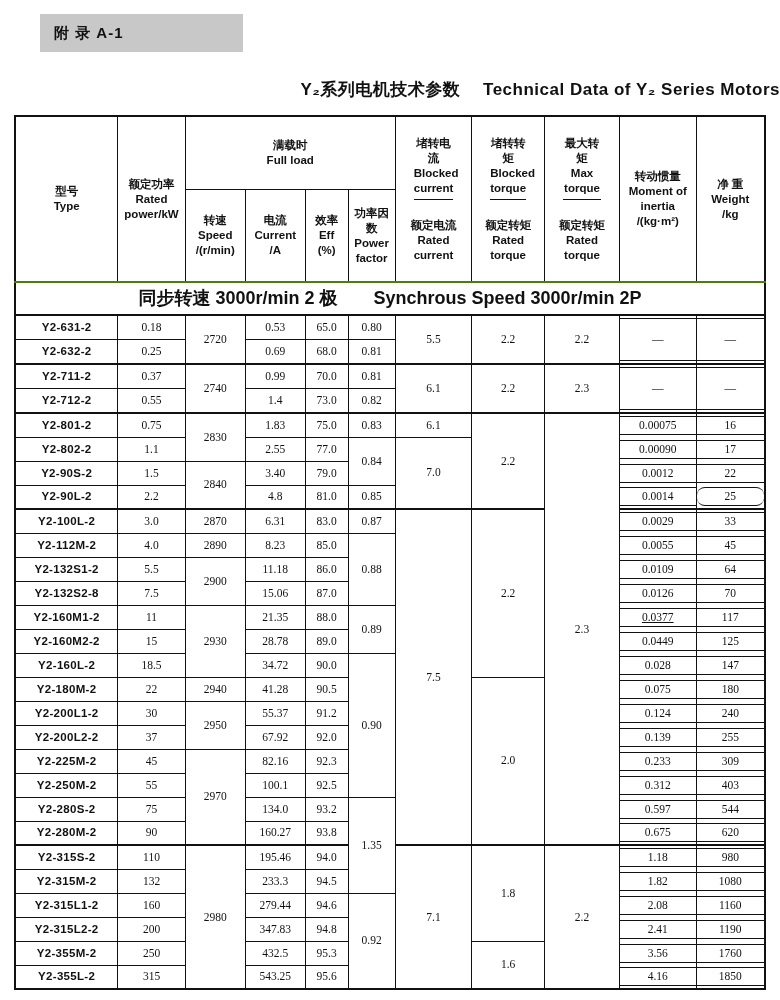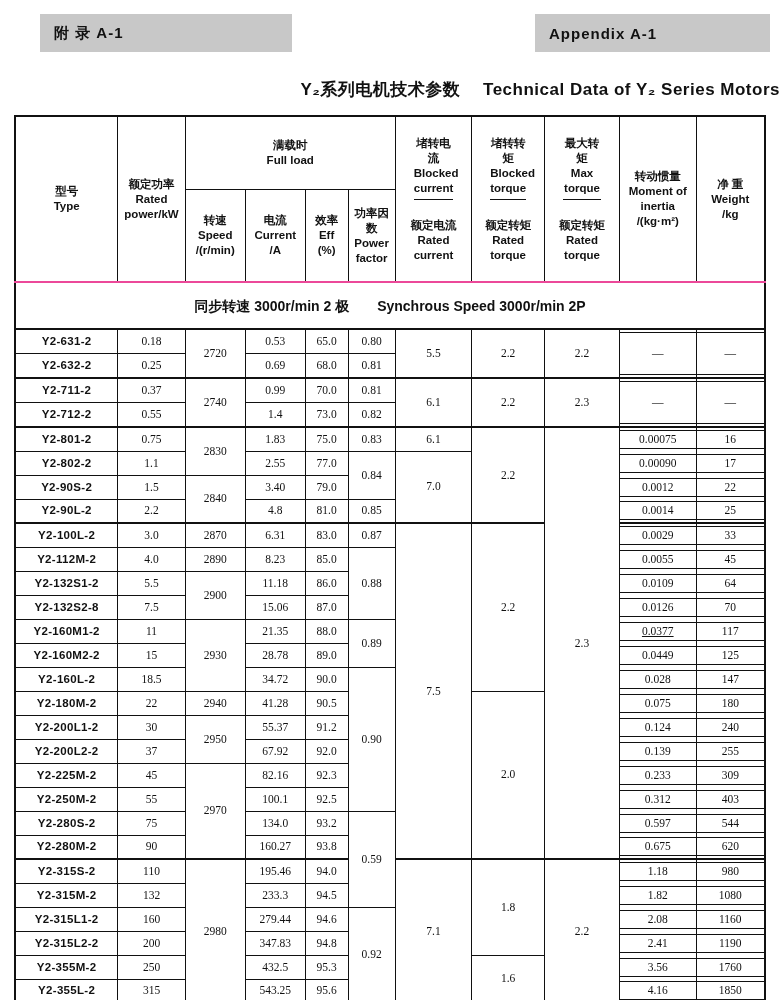--- a/index.html
+++ b/index.html
@@ -14,21 +14,21 @@
 
   
   .badges { position: relative; height: 52px; }
   .badge {
     position: absolute; top: 14px; height: 38px;
     background: #c8c8c8;
     display: flex; align-items: center;
     padding-left: 14px;
     font-weight: bold; font-size: 15px; letter-spacing: 1px;
   }
-  .badge-left  { left: 40px;  width: 252px; }
+  .badge-left  { left: 40px;  width: 203px; }
   .badge-right { left: 535px; width: 235px; }
 
   
   .title {
     margin: 26px 0 14px 0;
     text-align: right;
     font-size: 17px; font-weight: bold;
     letter-spacing: 0.5px;
     white-space: pre;
   }
@@ -60,23 +60,23 @@
   
   th.frac { padding: 0; }
   th.frac .frac-top {
     border-bottom: 1px solid #111;
     margin: 0 18px; padding: 4px 0 3px 0;
   }
   th.frac .frac-bottom { padding: 3px 0 4px 0; }
 
   
   tr.section th {
-    height: 47px;
-    font-size: 14px; font-weight: bold;
-    border-top: 2px solid #ec4899;
+    height: 33px;
+    font-size: 18px; font-weight: bold;
+    border-top: 2px solid #4d7c0f;
     border-bottom: 2px solid #111;
     white-space: pre;
   }
 
   tbody tr { height: 24px; }
   tbody td {
     font-family: "Liberation Serif", serif;
     font-size: 11.5px;
     line-height: 1;
   }
@@ -99,21 +99,20 @@
     min-height: 19px;
   }
 </style>
 </head>
 <body>
 
 <div class="page">
 
   <div class="badges">
     <div class="badge badge-left">附 录 A-1</div>
-    <div class="badge badge-right">Appendix A-1</div>
   </div>
 
   <div class="title">Y₂系列电机技术参数　 Technical Data of Y₂ Series Motors</div>
 
   <table>
     <colgroup>
       <col style="width:13.7%">
         <col style="width:9.0%">
         <col style="width:8.0%">
       <col style="width:8.0%">
@@ -280,21 +279,21 @@
         <tr>
           <td class="col-type">Y2-90L-2</td>
           <td class="col-power">2.2</td>
           <td class="col-current">4.8</td>
           <td class="col-eff">81.0</td>
           <td class="col-pf">0.85</td>
           <td class="col-in boxed">
             <div class="box" style="min-height: 19px;">0.0014</div>
           </td>
           <td class="col-wt boxed">
-            <div class="box" style="min-height: 19px;">25</div>
+            <div class="box" style="min-height: 19px; border-radius: 8px;">25</div>
           </td>
         </tr>
         <tr class="grp">
           <td class="col-type">Y2-100L-2</td>
           <td class="col-power">3.0</td>
           <td class="col-speed">2870</td>
           <td class="col-current">6.31</td>
           <td class="col-eff">83.0</td>
           <td class="col-pf">0.87</td>
           <td class="col-bc" rowspan="14">7.5</td>
@@ -446,21 +445,21 @@
           </td>
           <td class="col-wt boxed">
             <div class="box" style="min-height: 19px;">403</div>
           </td>
         </tr>
         <tr>
           <td class="col-type">Y2-280S-2</td>
           <td class="col-power">75</td>
           <td class="col-current">134.0</td>
           <td class="col-eff">93.2</td>
-          <td class="col-pf" rowspan="4">0.59</td>
+          <td class="col-pf" rowspan="4">1.35</td>
           <td class="col-in boxed">
             <div class="box" style="min-height: 19px;">0.597</div>
           </td>
           <td class="col-wt boxed">
             <div class="box" style="min-height: 19px;">544</div>
           </td>
         </tr>
         <tr>
           <td class="col-type">Y2-280M-2</td>
           <td class="col-power">90</td>

